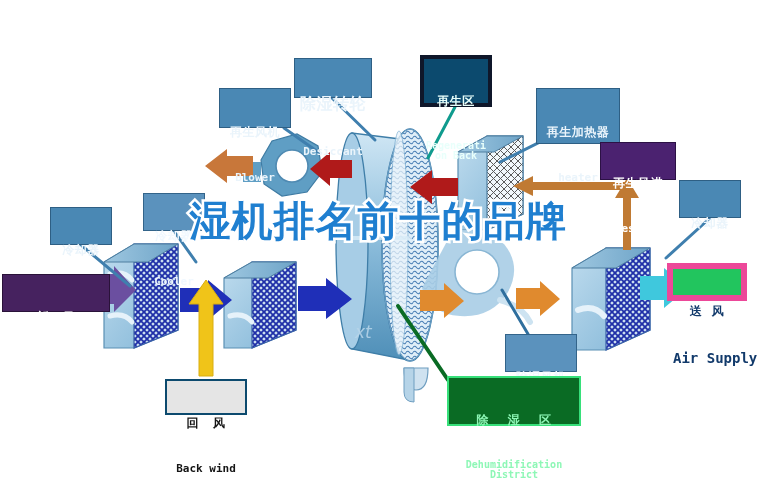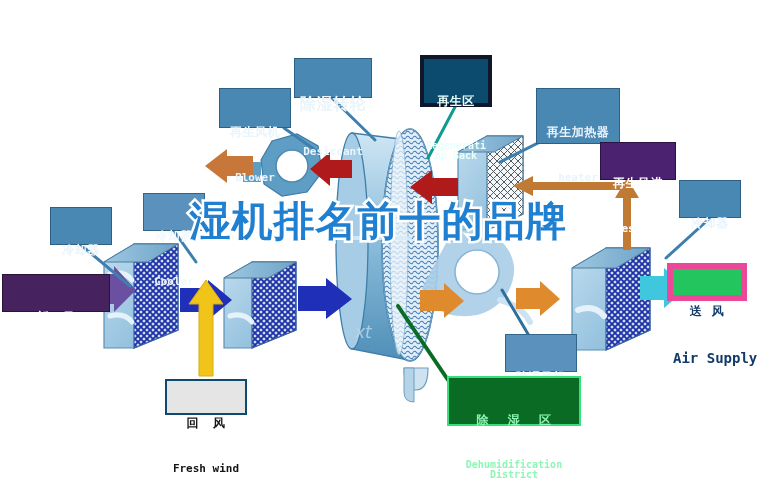--- a/index.html
+++ b/index.html
@@ -247,21 +247,21 @@
     <span class="en" style="font-size:14px;">Air Supply</span>
   </div>
 
   <div class="lbl st-blue2" style="left:505px;top:334px;width:72px;height:38px;padding-top:2px;">
     <span class="cn" style="font-size:12px;">除湿风机</span>
     <span class="en" style="font-size:11px;">Blower</span>
   </div>
 
   <div class="lbl st-yellow" style="left:165px;top:379px;width:82px;height:36px;padding-top:2px;">
     <span class="cn" style="font-size:12px;">回   风</span>
-    <span class="en" style="font-size:11px;">Fresh wind</span>
+    <span class="en" style="font-size:11px;">Back wind</span>
   </div>
 
   <div class="lbl st-green" style="left:441px;top:376px;width:134px;height:50px;padding-top:2px;margin-left:6px;">
     <span class="cn" style="font-size:12px;">除    湿    区</span>
     <span class="en" style="font-size:10px;">Dehumidification
 District</span>
   </div>
 
   <div id="wm">xt</div>
 

